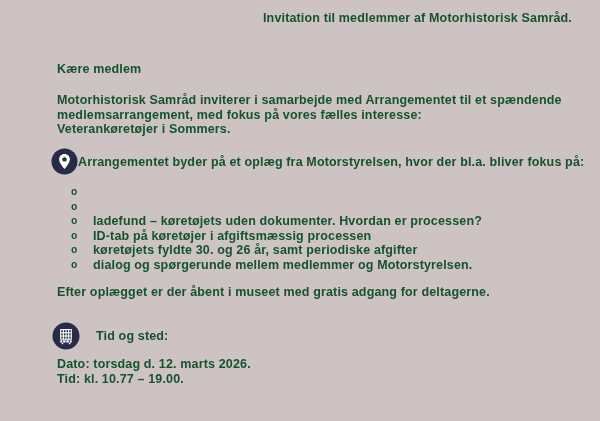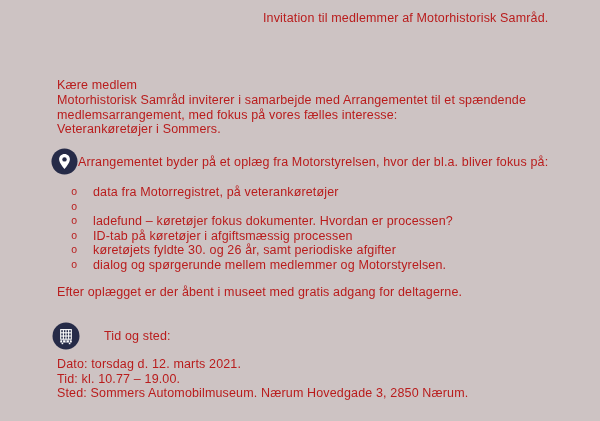--- a/index.html
+++ b/index.html
@@ -1,46 +1,47 @@
 <!DOCTYPE html>
 <html lang="da"><head>
 <meta charset="utf-8">
 <style>
   html, body { margin: 0; padding: 0; }
   .page {
     position: relative;
     width: 600px;
     height: 421px;
     background: #cdc3c3;
-    color: #b91c1c;
+    color: #14532d;
     font-family: "Liberation Sans", sans-serif;
     font-size: 12.5px;
     letter-spacing: 0.15px;
     overflow: hidden;
+    font-weight: bold;
   }
   .abs { position: absolute; }
   .title        { left: 263px; top: 11px; }
-  .greeting     { left: 57px;  top: 62px; margin-top: 16px; }
+  .greeting     { left: 57px;  top: 62px; }
   .intro        { left: 57px;  top: 93px; line-height: 14.7px; }
   .agenda-head  { left: 51px;  top: 148px; display: flex; align-items: center; }
   .agenda-head .icon { width: 27px; height: 27px; flex: 0 0 27px; }
   .agenda-head .head-text { }
   .agenda-list  { left: 71px;  top: 185px; line-height: 14.6px; }
   .agenda-list .li { display: flex; }
   .bullet {
     width: 22px;
     flex: 0 0 22px;
     font-family: "Liberation Mono", monospace;
     font-size: 10.5px;
     line-height: 14.6px;
   }
   .after-note   { left: 57px;  top: 285px; }
   .when-head    { left: 52px;  top: 322px; display: flex; align-items: center; }
   .when-head .icon { width: 28px; height: 28px; flex: 0 0 28px; }
-  .when-head .head-text { margin-left: 24px; }
+  .when-head .head-text { margin-left: 16px; }
   .details      { left: 57px;  top: 357px; line-height: 14.7px; }
 </style>
 </head>
 <body>
 
 <div class="page">
 
   <div class="abs title">Invitation til medlemmer af Motorhistorisk Samråd.</div>
 
   <div class="abs greeting">Kære medlem</div>
@@ -58,28 +59,27 @@
         <path d="M14 6.2c-3.25 0-5.6 2.4-5.6 5.5 0 4 5.6 10.1 5.6 10.1s5.6-6.1 5.6-10.1c0-3.1-2.35-5.5-5.6-5.5z" fill="#ffffff"></path>
         <circle cx="14" cy="11.8" r="2.3" fill="#262b48"></circle>
       </svg>
     </span>
     <span class="head-text">Arrangementet byder på et oplæg fra Motorstyrelsen, hvor der bl.a. bliver fokus på:</span>
   </div>
 
   <div class="abs agenda-list">
     <div class="li">
       <span class="bullet">o</span>
-      <span>data fra Motorregistret, på veterankøretøjer</span>
     </div>
     <div class="li">
       <span class="bullet">o</span>
     </div>
     <div class="li">
       <span class="bullet">o</span>
-      <span>ladefund – køretøjer fokus dokumenter. Hvordan er processen?</span>
+      <span>ladefund – køretøjets uden dokumenter. Hvordan er processen?</span>
     </div>
     <div class="li">
       <span class="bullet">o</span>
       <span>ID-tab på køretøjer i afgiftsmæssig processen</span>
     </div>
     <div class="li">
       <span class="bullet">o</span>
       <span>køretøjets fyldte 30. og 26 år, samt periodiske afgifter</span>
     </div>
     <div class="li">
@@ -109,18 +109,17 @@
           <line x1="17.4" y1="18.2" x2="17.4" y2="20.5"></line>
         </g>
         <rect x="9.6" y="20.8" width="1.6" height="1.4" fill="#ffffff"></rect>
         <rect x="16.8" y="20.8" width="1.6" height="1.4" fill="#ffffff"></rect>
       </svg>
     </span>
     <span class="head-text">Tid og sted:</span>
   </div>
 
   <div class="abs details">
-    <div>Dato: torsdag d. 12. marts 2021.</div>
+    <div>Dato: torsdag d. 12. marts 2026.</div>
     <div>Tid: kl. 10.77 – 19.00.</div>
-    <div>Sted: Sommers Automobilmuseum. Nærum Hovedgade 3, 2850 Nærum.</div>
   </div>
 
 </div>
 
 </body></html>

